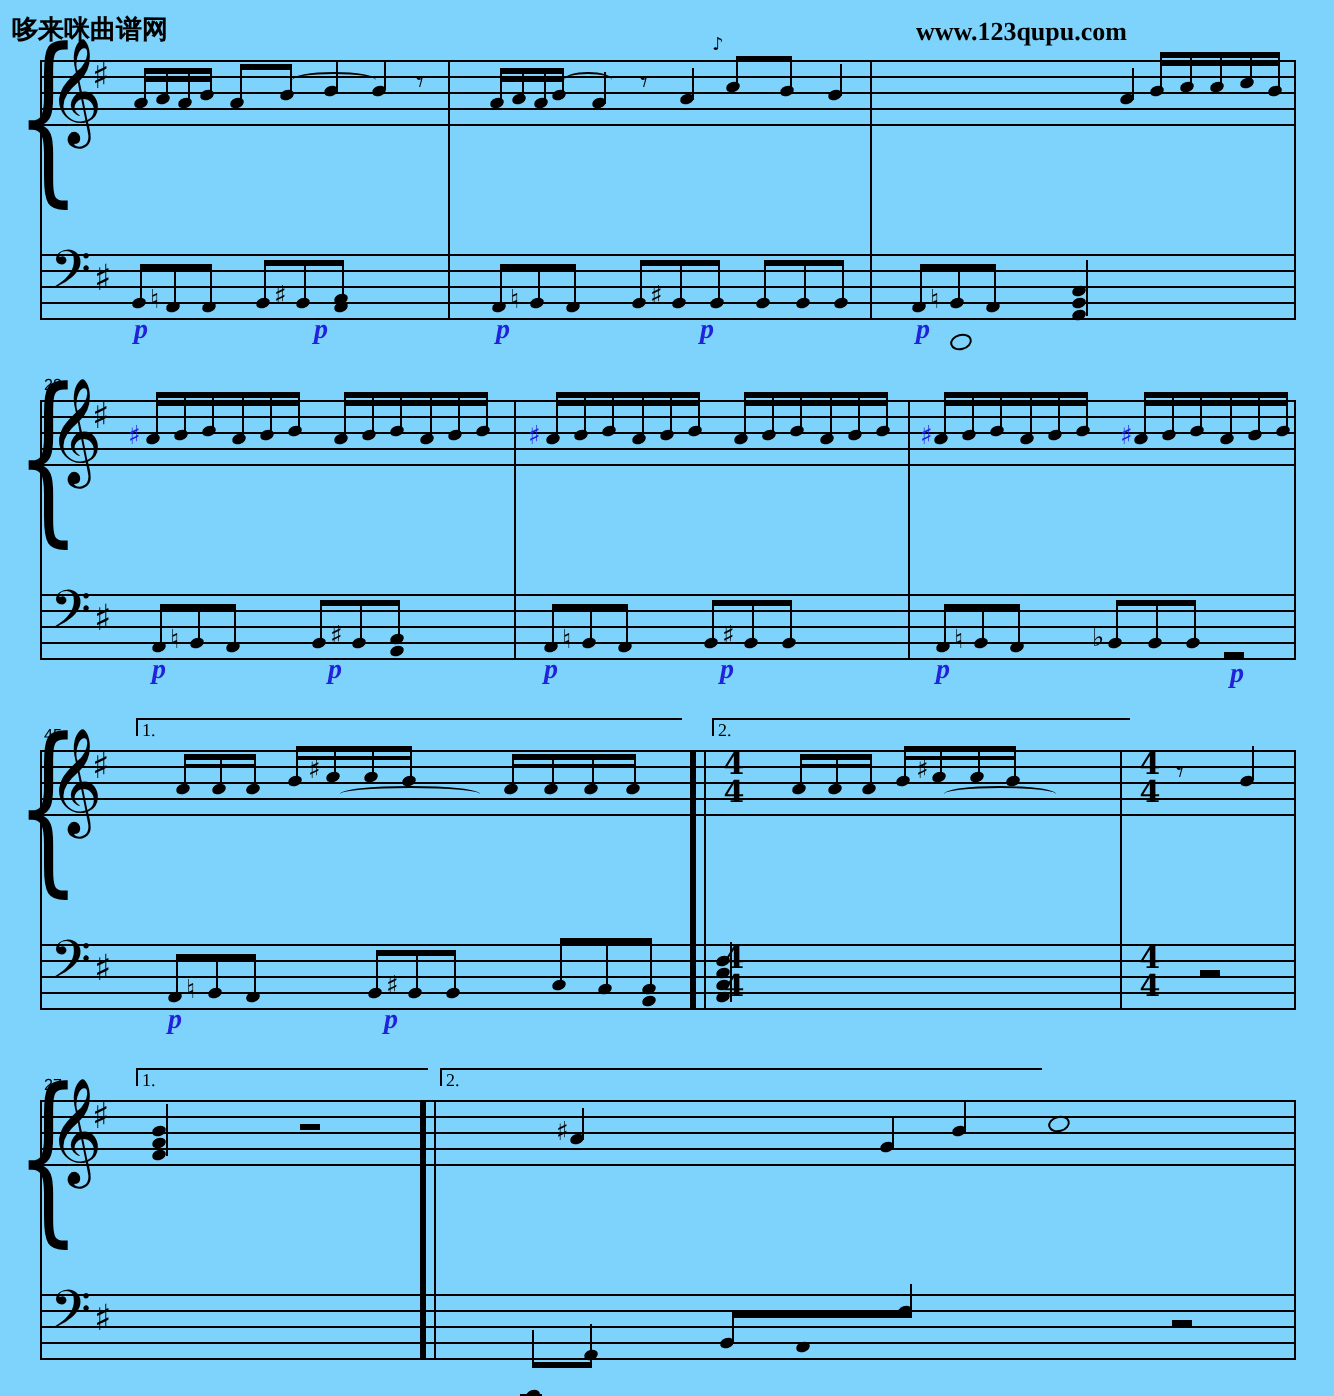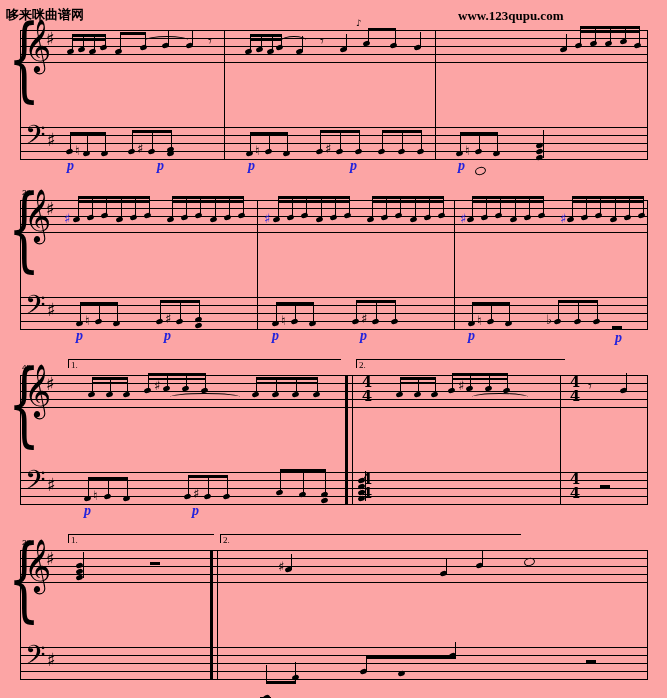--- a/index.html
+++ b/index.html
@@ -12,21 +12,21 @@
     height: 698px;
     position: relative;
     font-family: "Liberation Serif", serif;
     overflow: hidden;
   }
   .page {
     position: absolute;
     left: 0; top: 0;
     width: 667px;
     height: 698px;
-    background: #fca5a5;
+    background: #7dd3fc;
   }
   .site-left {
     position: absolute;
     left: 6px;
     top: 6px;
     font-family: "DejaVu Sans", sans-serif;
     font-size: 13px;
     font-weight: bold;
     color: #000000;
     letter-spacing: 0px;

